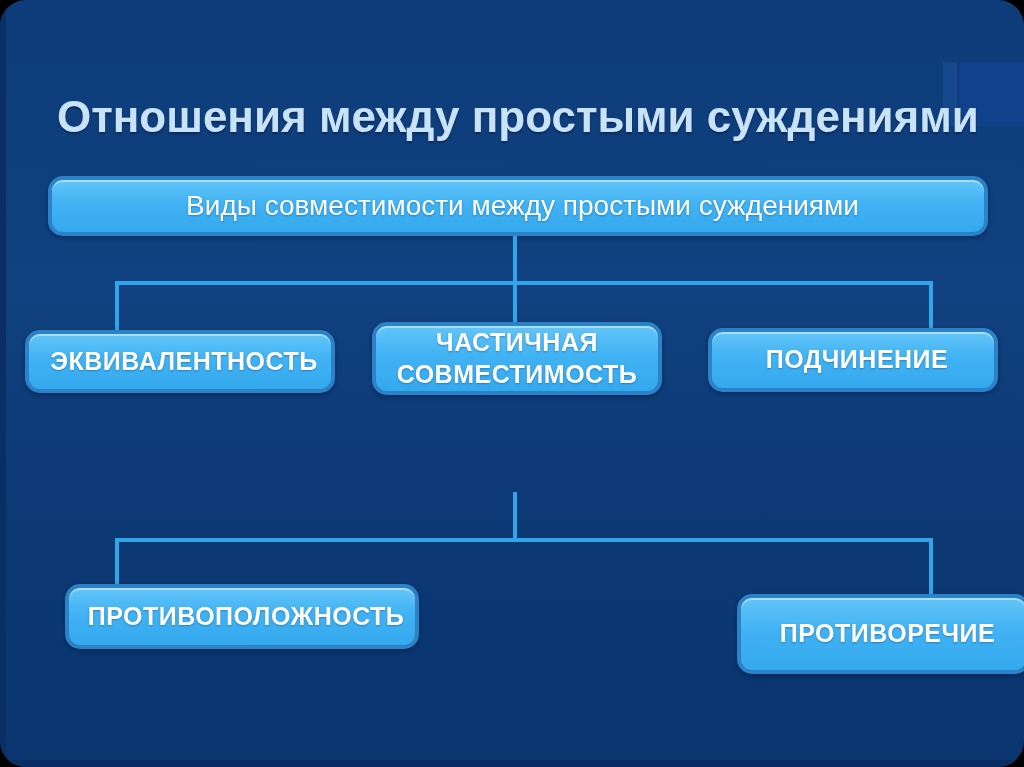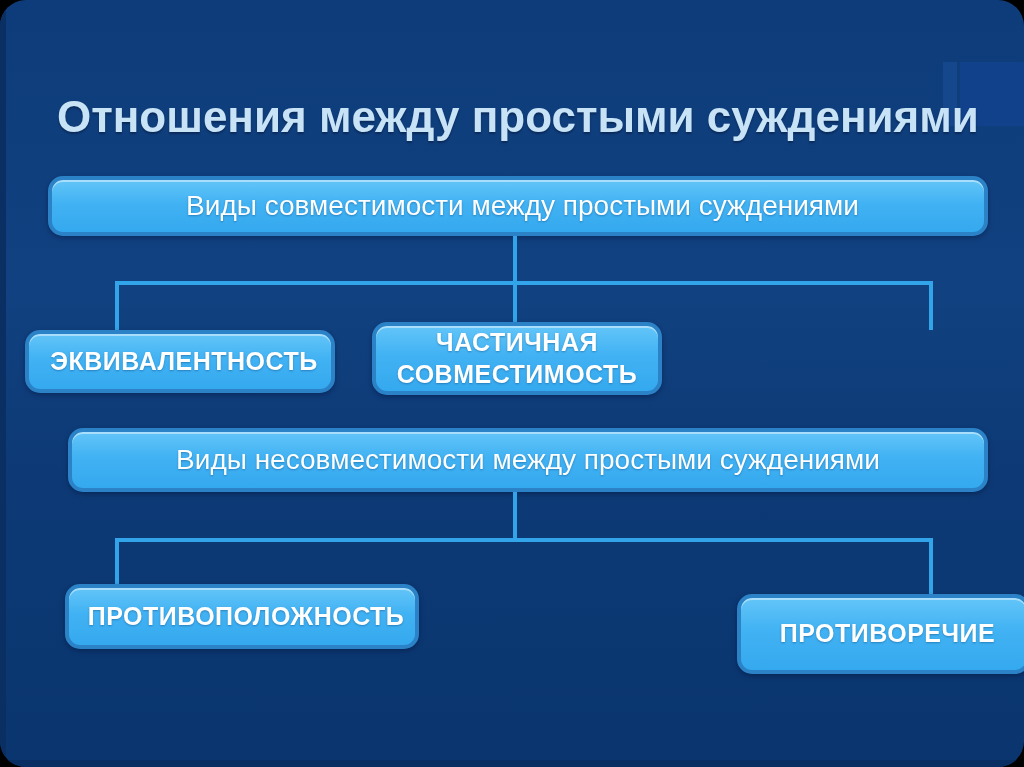--- a/index.html
+++ b/index.html
@@ -89,22 +89,22 @@
   <div class="node header" style="left:48px; top:176px; width:940px; height:60px;padding-left:9px;">Виды совместимости между простыми суждениями</div>
 
   <div class="connector" style="left:513px; top:236px; width:4px; height:48px;"></div>
   <div class="connector" style="left:115px; top:281px; width:818px; height:4px;"></div>
   <div class="connector" style="left:115px; top:281px; width:4px; height:49px;"></div>
   <div class="connector" style="left:513px; top:281px; width:4px; height:41px;"></div>
   <div class="connector" style="left:929px; top:281px; width:4px; height:49px;"></div>
 
   <div class="node leaf" style="left:25px; top:330px; width:310px; height:63px;">ЭКВИВАЛЕНТНОСТЬ</div>
   <div class="node leaf" style="left:372px; top:322px; width:290px; height:73px; padding:0 14px;">ЧАСТИЧНАЯ СОВМЕСТИМОСТЬ</div>
+  <div class="node leaf" style="left:708px; top:328px; width:290px; height:64px;">ПОДЧИНЕНИЕ</div>
 
-  <div class="node header" style="left:68px; top:428px; width:920px; height:64px;">Виды несовместимости между простыми суждениями</div>
 
   <div class="connector" style="left:513px; top:492px; width:4px; height:48px;"></div>
   <div class="connector" style="left:115px; top:538px; width:818px; height:4px;"></div>
   <div class="connector" style="left:115px; top:538px; width:4px; height:47px;"></div>
   <div class="connector" style="left:929px; top:538px; width:4px; height:56px;"></div>
 
   <div class="node leaf" style="left:28px; top:584px; width:354px; height:65px;margin-left:37px;">ПРОТИВОПОЛОЖНОСТЬ</div>
   <div class="node leaf" style="left:707px; top:594px; width:293px; height:80px;margin-left:30px;">ПРОТИВОРЕЧИЕ</div>
 
 </div>

